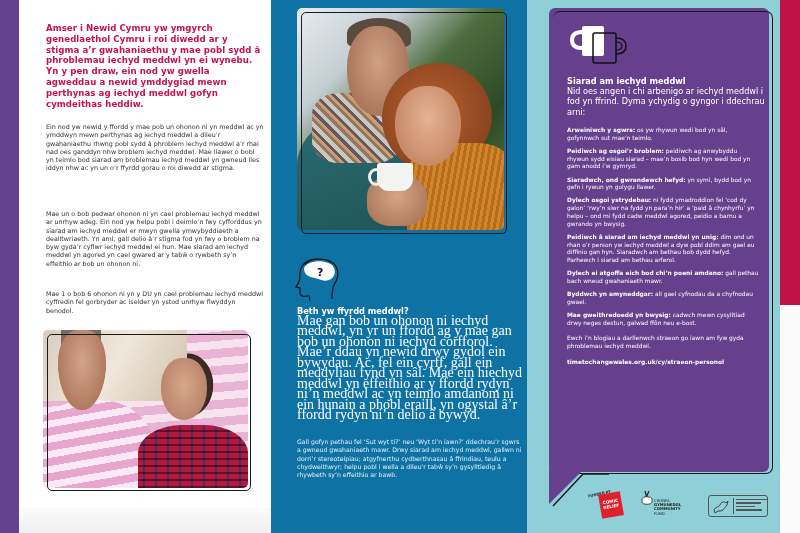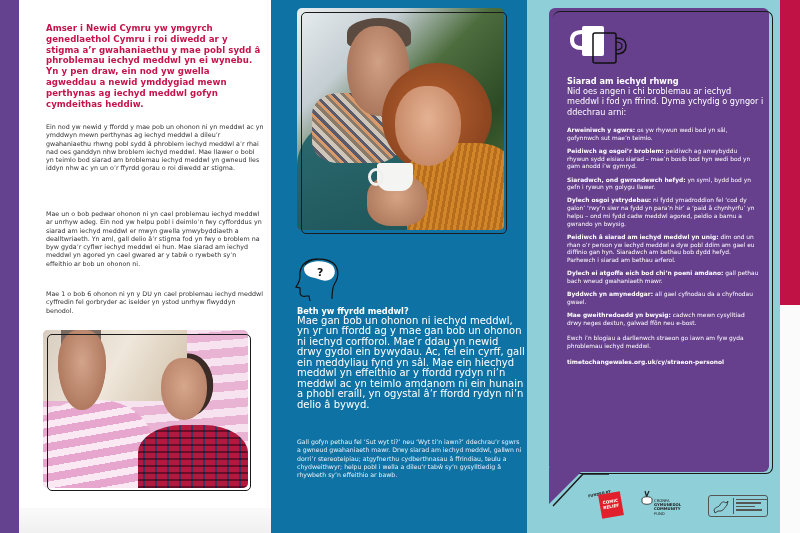--- a/index.html
+++ b/index.html
@@ -52,21 +52,21 @@
   .photo-couple .woman-face { position: absolute; left: 98px; top: 78px; width: 66px; height: 80px; border-radius: 45% 45% 50% 50%; background: radial-gradient(ellipse at 50% 40%, #e4b293, #c68866 75%); }
   .photo-couple .woman-scarf { position: absolute; left: 110px; top: 135px; width: 110px; height: 95px; border-radius: 35% 35% 0 0;
     background: repeating-linear-gradient(100deg, #d1862a 0 3px, #b56d1d 3px 6px); }
   .photo-couple .mug { position: absolute; left: 80px; top: 155px; width: 36px; height: 28px; background: #f4f4f2; border-radius: 3px 3px 12px 12px; }
   .photo-couple .mug::before { content: ""; position: absolute; left: -9px; top: 5px; width: 10px; height: 12px; border: 3px solid #f0f0ee; border-radius: 50%; }
   .photo-couple .hands { position: absolute; left: 70px; top: 168px; width: 60px; height: 50px; border-radius: 40%; background: radial-gradient(ellipse at 50% 40%, #d6a586, #b07b5e 75%); }
 
   
   .brain-icon { position: absolute; left: 295px; top: 255px; width: 48px; height: 46px; }
   .blue-heading { position: absolute; left: 297px; top: 306px; width: 225px; color: #fff; font-weight: bold; font-size: 8.2px; line-height: 10.4px; }
-  .blue-lead { position: absolute; left: 297px; top: 316px; width: 228px; color: #fff; font-size: 10px; line-height: 10.45px; }
+  .blue-lead { position: absolute; left: 297px; top: 316px; width: 228px; color: #fff; font-size: 14px; line-height: 10.45px; font-family: Liberation Serif, serif; }
   .blue-small { position: absolute; left: 297px; top: 438px; width: 225px; color: #e8f2f8; font-size: 6.2px; line-height: 8.3px; }
 
   
   .bubble { position: absolute; left: 549px; top: 8px; width: 220px; height: 464px; background: #663f8d; border-radius: 6px; }
   .bubble-outline { position: absolute; left: 553px; top: 11px; width: 220px; height: 463px; border: 1.4px solid #1a1a1a; border-radius: 7px; border-left: none; }
   .bubble-tail { position: absolute; left: 549px; top: 468px; width: 60px; height: 40px; }
   .mug-icon { position: absolute; left: 568px; top: 22px; width: 62px; height: 42px; }
 
   .bubble-heading { position: absolute; left: 567px; top: 76px; width: 195px; color: #fff; font-weight: bold; font-size: 8.2px; line-height: 10.2px; }
   .bubble-lead { position: absolute; left: 567px; top: 86px; width: 198px; color: #fff; font-size: 8.15px; line-height: 10.3px; }
@@ -146,22 +146,22 @@
 </svg>
 
 <svg class="mug-icon" viewBox="0 0 62 42">
   <rect x="14" y="4" width="22" height="30" rx="2" fill="#ffffff"></rect>
   <path d="M14 10 C6 10 4 14 4 18 C4 22 6 26 14 26" fill="none" stroke="#ffffff" stroke-width="4"></path>
   <rect x="25" y="11" width="23" height="30" rx="2" fill="none" stroke="#111" stroke-width="1.5"></rect>
   <path d="M48 16 C56 16 58 20 58 24 C58 28 56 32 48 32" fill="none" stroke="#111" stroke-width="1.5"></path>
   <path d="M48 20 C53 20 54 22 54 24 C54 26 53 28 48 28" fill="none" stroke="#111" stroke-width="1.2"></path>
 </svg>
 
-<div class="bubble-heading">Siarad am iechyd rhwng</div>
-<div class="bubble-lead"><span>Nid oes angen i chi broblemau ar iechyd meddwl i fod yn ffrind. Dyma ychydig o gyngor i ddechrau arni:</span></div>
+<div class="bubble-heading">Siarad am iechyd meddwl</div>
+<div class="bubble-lead"><span>Nid oes angen i chi arbenigo ar iechyd meddwl i fod yn ffrind. Dyma ychydig o gyngor i ddechrau arni:</span></div>
 
 <div class="tips">
   <div class="tip"><b>Arweiniwch y sgwrs:</b><span> os yw rhywun wedi bod yn sâl, gofynnwch sut mae’n teimlo.</span></div>
   <div class="tip"><b>Peidiwch ag osgoi’r broblem:</b><span> peidiwch ag anwybyddu rhywun sydd eisiau siarad – mae’n bosib bod hyn wedi bod yn gam anodd i’w gymryd.</span></div>
   <div class="tip"><b>Siaradwch, ond gwrandewch hefyd:</b><span> yn syml, bydd bod yn gefn i rywun yn golygu llawer.</span></div>
   <div class="tip"><b>Dylech osgoi ystrydebau:</b><span> ni fydd ymadroddion fel ‘cod dy galon’ ‘rwy’n siwr na fydd yn para’n hir’ a ‘paid â chynhyrfu’ yn helpu – ond mi fydd cadw meddwl agored,  peidio a barnu a gwrando yn bwysig.</span></div>
   <div class="tip"><b>Peidiwch â siarad am iechyd meddwl yn unig:</b><span> dim ond un rhan o’r person yw iechyd meddwl a dyw pobl ddim am gael eu diffinio gan hyn. Siaradwch am bethau bob dydd hefyd. Parhewch i siarad am bethau arferol.</span></div>
   <div class="tip"><b>Dylech ei atgoffa eich bod chi’n poeni amdano:</b><span> gall pethau bach wneud gwahaniaeth mawr.</span></div>
   <div class="tip"><b>Byddwch yn amyneddgar:</b><span> all gael cyfnodau da a chyfnodau gwael.</span></div>
   <div class="tip"><b>Mae gweithredoedd yn bwysig:</b><span> cadwch mewn cysylltiad drwy neges destun, galwad ffôn neu e-bost.</span></div>

